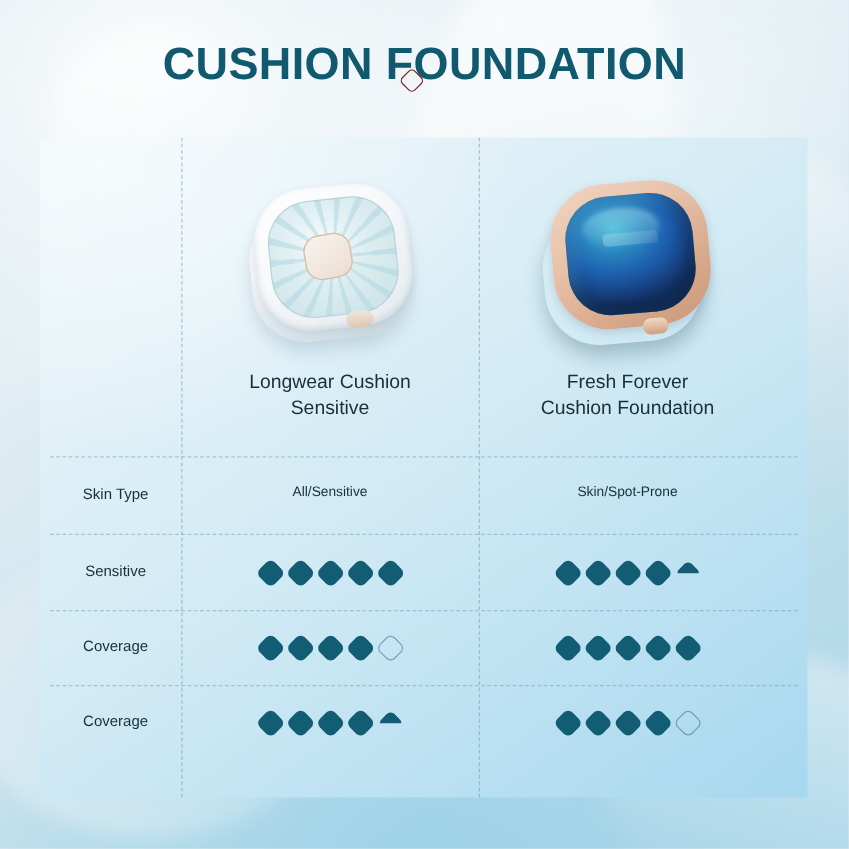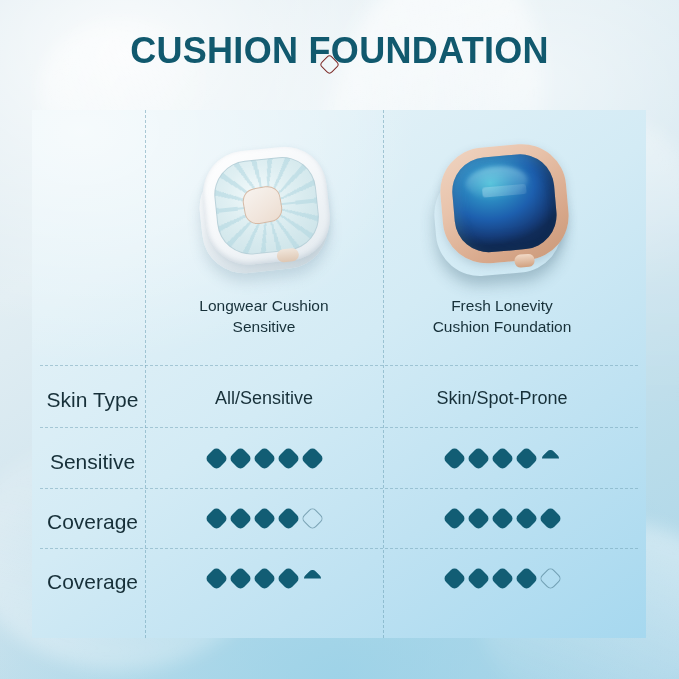--- a/index.html
+++ b/index.html
@@ -245,29 +245,29 @@
     background: linear-gradient(180deg, #f1d9c6, #d5a versus 100%);
     background: linear-gradient(180deg, #f1d9c6, #d0a07f);
   }
 
   
   .row-label {
     position: absolute;
     left: 8px;
     width: 105px;
     text-align: center;
-    font-size: 21px;
+    font-size: 12px;
     color: #173039;
     font-family: "Liberation Sans", sans-serif;
   }
   .row-value-text {
     position: absolute;
     width: 238px;
     text-align: center;
-    font-size: 18px;
+    font-size: 11px;
     color: #173039;
     font-family: "Liberation Sans", sans-serif;
   }
   .rating-cell {
     position: absolute;
     width: 238px;
     display: flex;
     justify-content: center;
     align-items: center;
     gap: 7px;
@@ -363,21 +363,21 @@
       <div class="product-image">
         <div class="compact compact-blue">
           <div class="cb-base"></div>
           <div class="cb-goldring"></div>
           <div class="cb-lid"></div>
           <div class="cb-gloss"></div>
           <div class="cb-logo"></div>
           <div class="cb-btn"></div>
         </div>
       </div>
-      <div class="product-name">Fresh Lonevity
+      <div class="product-name">Fresh Forever
 Cushion Foundation</div>
     </div>
 
     <div class="row-label r-skin">Skin Type</div>
     <div class="row-value-text r-skin col1">All/Sensitive</div>
     <div class="row-value-text r-skin col2">Skin/Spot-Prone</div>
 
     <div class="row-label r-long">Sensitive</div>
     <div class="rating-cell r-long col1">
         <span class="dia full">

